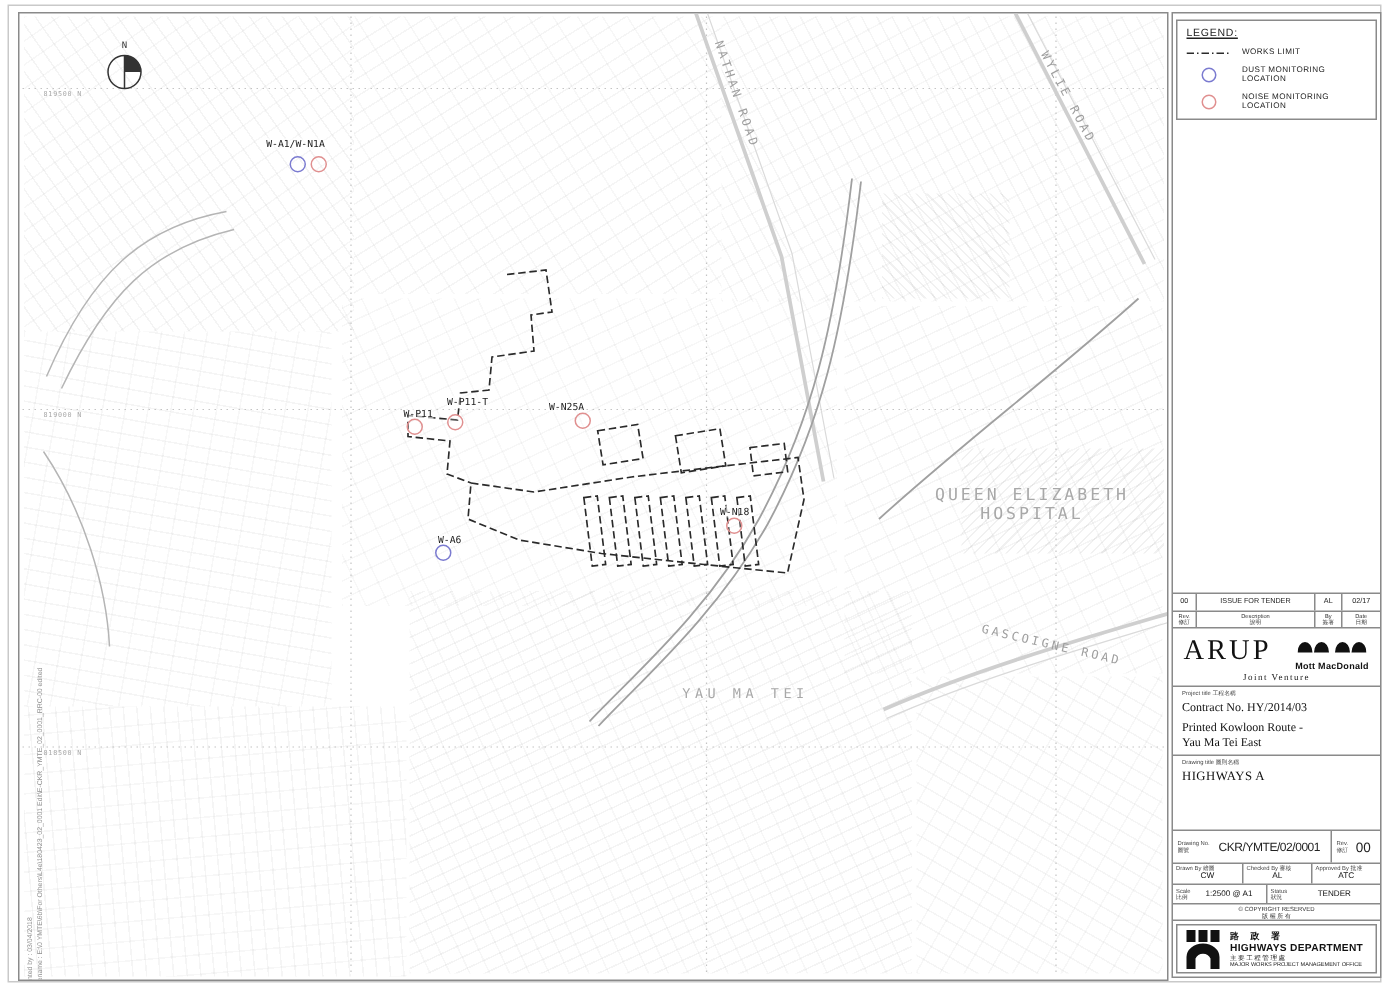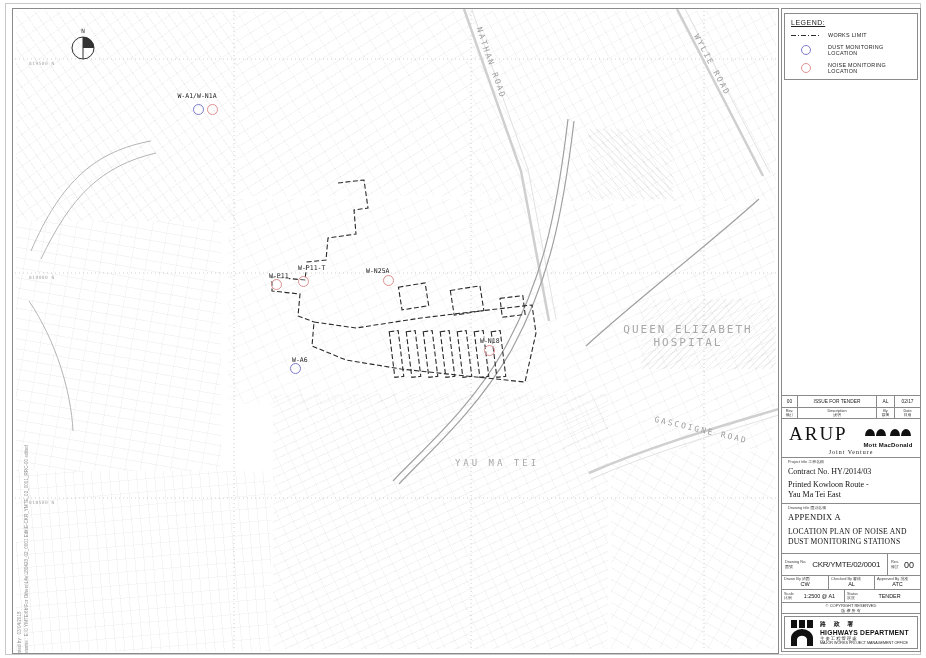--- a/index.html
+++ b/index.html
@@ -279,25 +279,21 @@
           <div>Printed Kowloon Route -</div>
           <div>Yau Ma Tei East</div>
         </div>
       </div>
 
       <div class="box dwg-box">
         <div class="tiny-label">
           <span>Drawing title</span>
           <span>圖則名稱</span>
         </div>
-        <div class="serif appendix">APPENDIX A</div>
-        <div class="serif dwg-title">
-          <div>LOCATION PLAN OF NOISE AND</div>
-          <div>DUST MONITORING STATIONS</div>
-        </div>
+        <div class="serif appendix">HIGHWAYS A</div>
       </div>
 
       <div class="box num-row">
         <div class="num-cell">
           <span class="tiny-label">
             <span>Drawing No.</span><br>
             <span>圖號</span>
           </span>
           <span class="dwg-no">CKR/YMTE/02/0001</span>
         </div>

